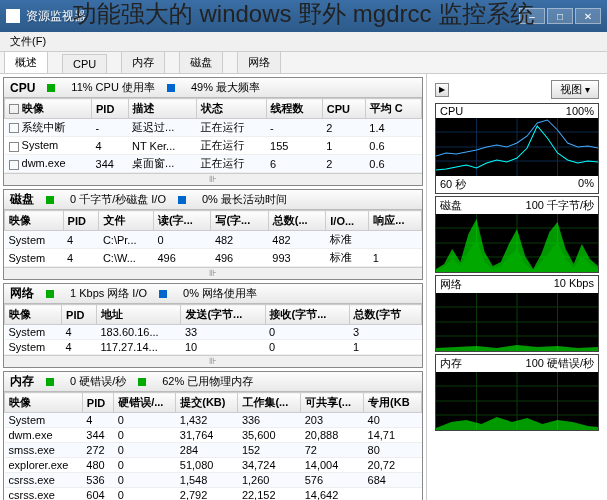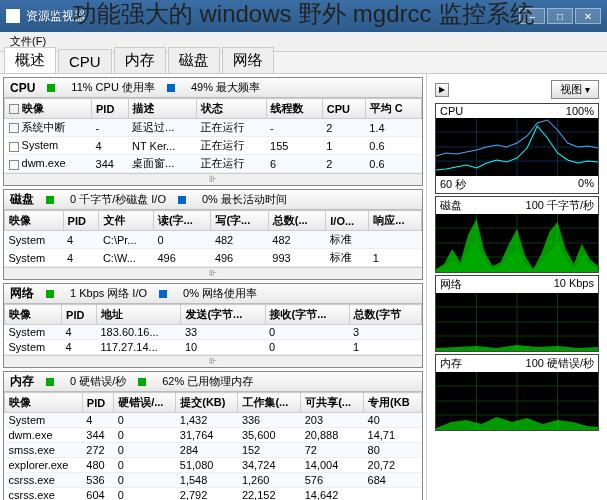--- a/index.html
+++ b/index.html
@@ -6,21 +6,21 @@
 body{background:#fff;width:607px;height:500px;overflow:hidden;position:relative}
 .titlebar{height:32px;background:linear-gradient(#3a6ea5,#2c5a8a);color:#fff;display:flex;align-items:center;padding:12px 6px;position:relative}
 .titlebar .icon{width:14px;height:14px;background:#fff;margin-right:6px}
 .titlebar-text{flex:1;font-size:12px;text-shadow:1px 1px 1px rgba(0,0,0,.3)}
 .win-btns{display:flex;gap:2px}
 .win-btn{width:26px;height:16px;background:rgba(255,255,255,.2);border:1px solid rgba(255,255,255,.4);display:flex;align-items:center;justify-content:center;color:#fff;font-size:10px}
 .overlay-title{position:absolute;top:-2px;left:0;right:0;text-align:center;font-size:24px;font-weight:400;color:#222;z-index:100;pointer-events:none;font-family:"SimHei","Microsoft YaHei",sans-serif}
 .menubar{height:20px;background:#f0f0f0;border-bottom:1px solid #ccc;display:flex;align-items:flex-start;padding:0 4px;font-size:11px}
 .menu-item{padding:2px 6px}
 .tabbar{height:22px;background:#f4f4f4;border-bottom:1px solid #ccc;display:flex;align-items:flex-end;padding:0 4px}
-.tab{padding:3px 10px;border:1px solid #ccc;border-bottom:none;background:#eee;margin-right:2px;font-size:15px}
+.tab{padding:3px 10px;border:1px solid #ccc;border-bottom:none;background:#eee;margin-right:14px;font-size:11px}
 .tab.active{background:#fff}
 .main{display:flex;height:432px}
 .left{width:427px;overflow-y:auto;border-right:1px solid #ccc;background:#fff}
 .right{flex:1;background:#fff;overflow-y:auto;padding:4px}
 .panel{border:1px solid #888;margin:3px;box-shadow:inset 0 0 0 1px #fff}
 .panel-hdr{height:20px;background:linear-gradient(#fdfdfd,#e8e8e8);border-bottom:1px solid #bbb;display:flex;align-items:center;padding:0 6px;gap:12px}
 .panel-hdr b{font-weight:700;font-size:12px}
 .stat{display:flex;align-items:center;gap:16px;font-size:10px}
 .sq{width:8px;height:8px;display:inline-block}
 .sq.green{background:#0a0}

